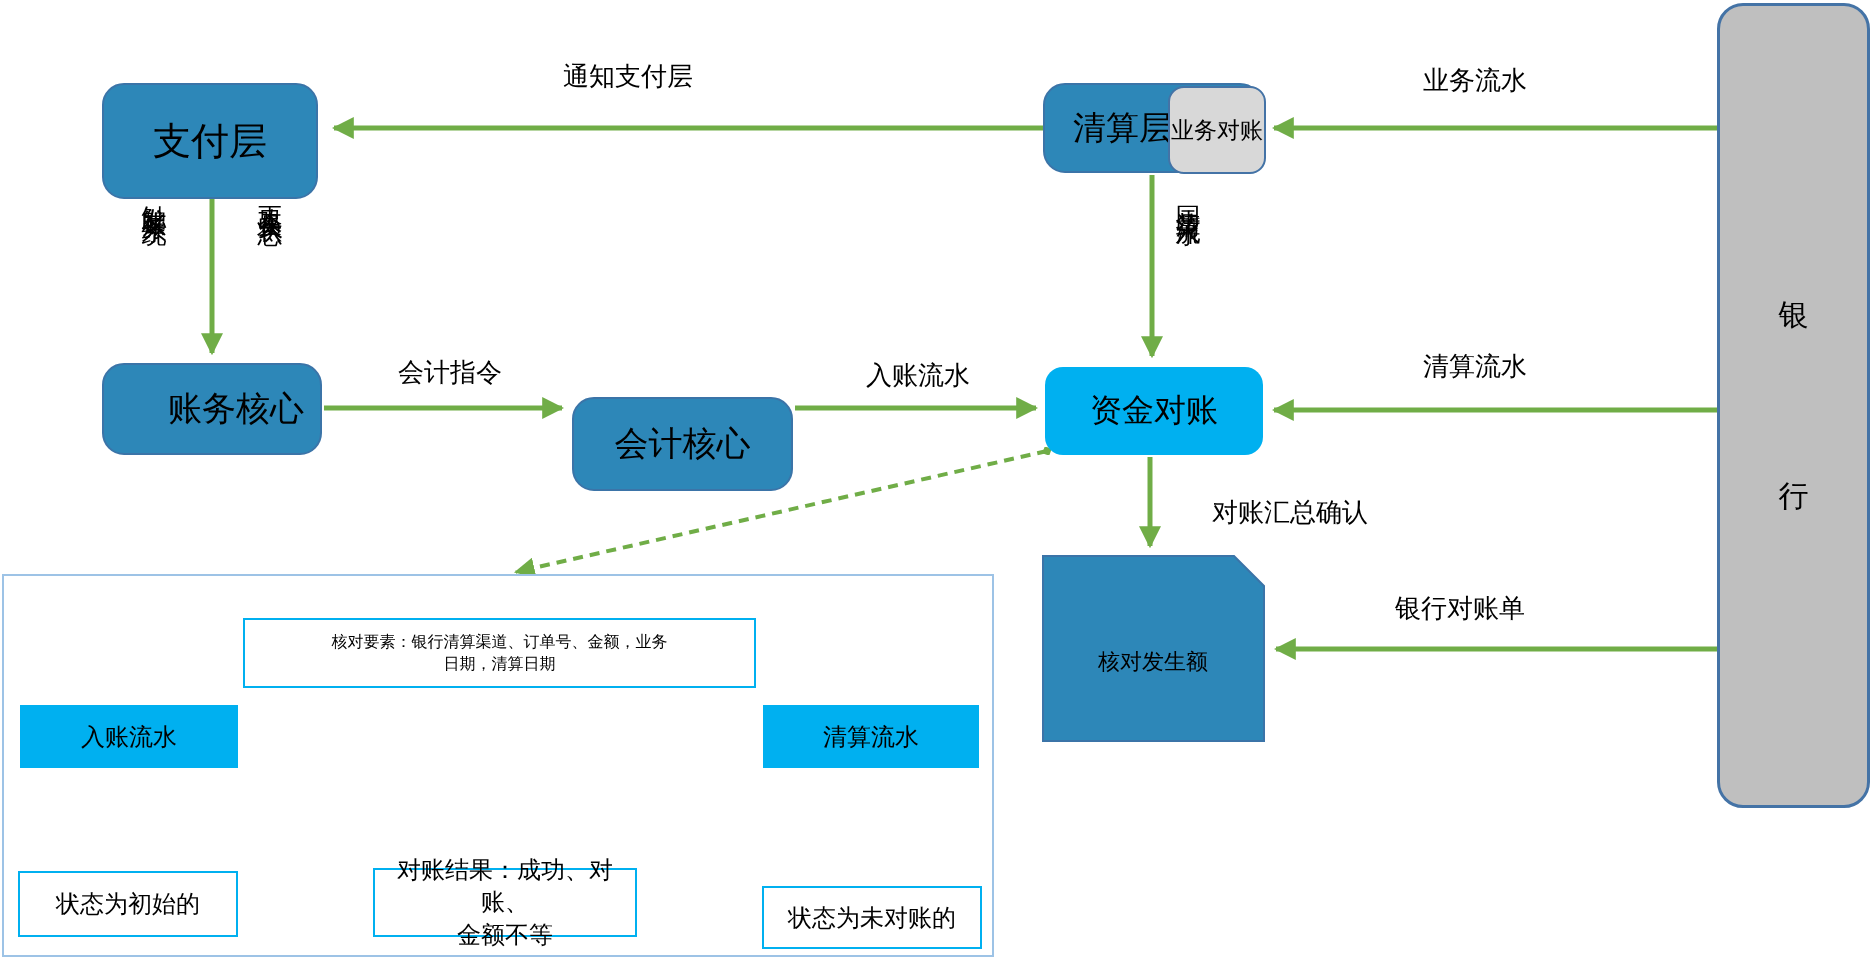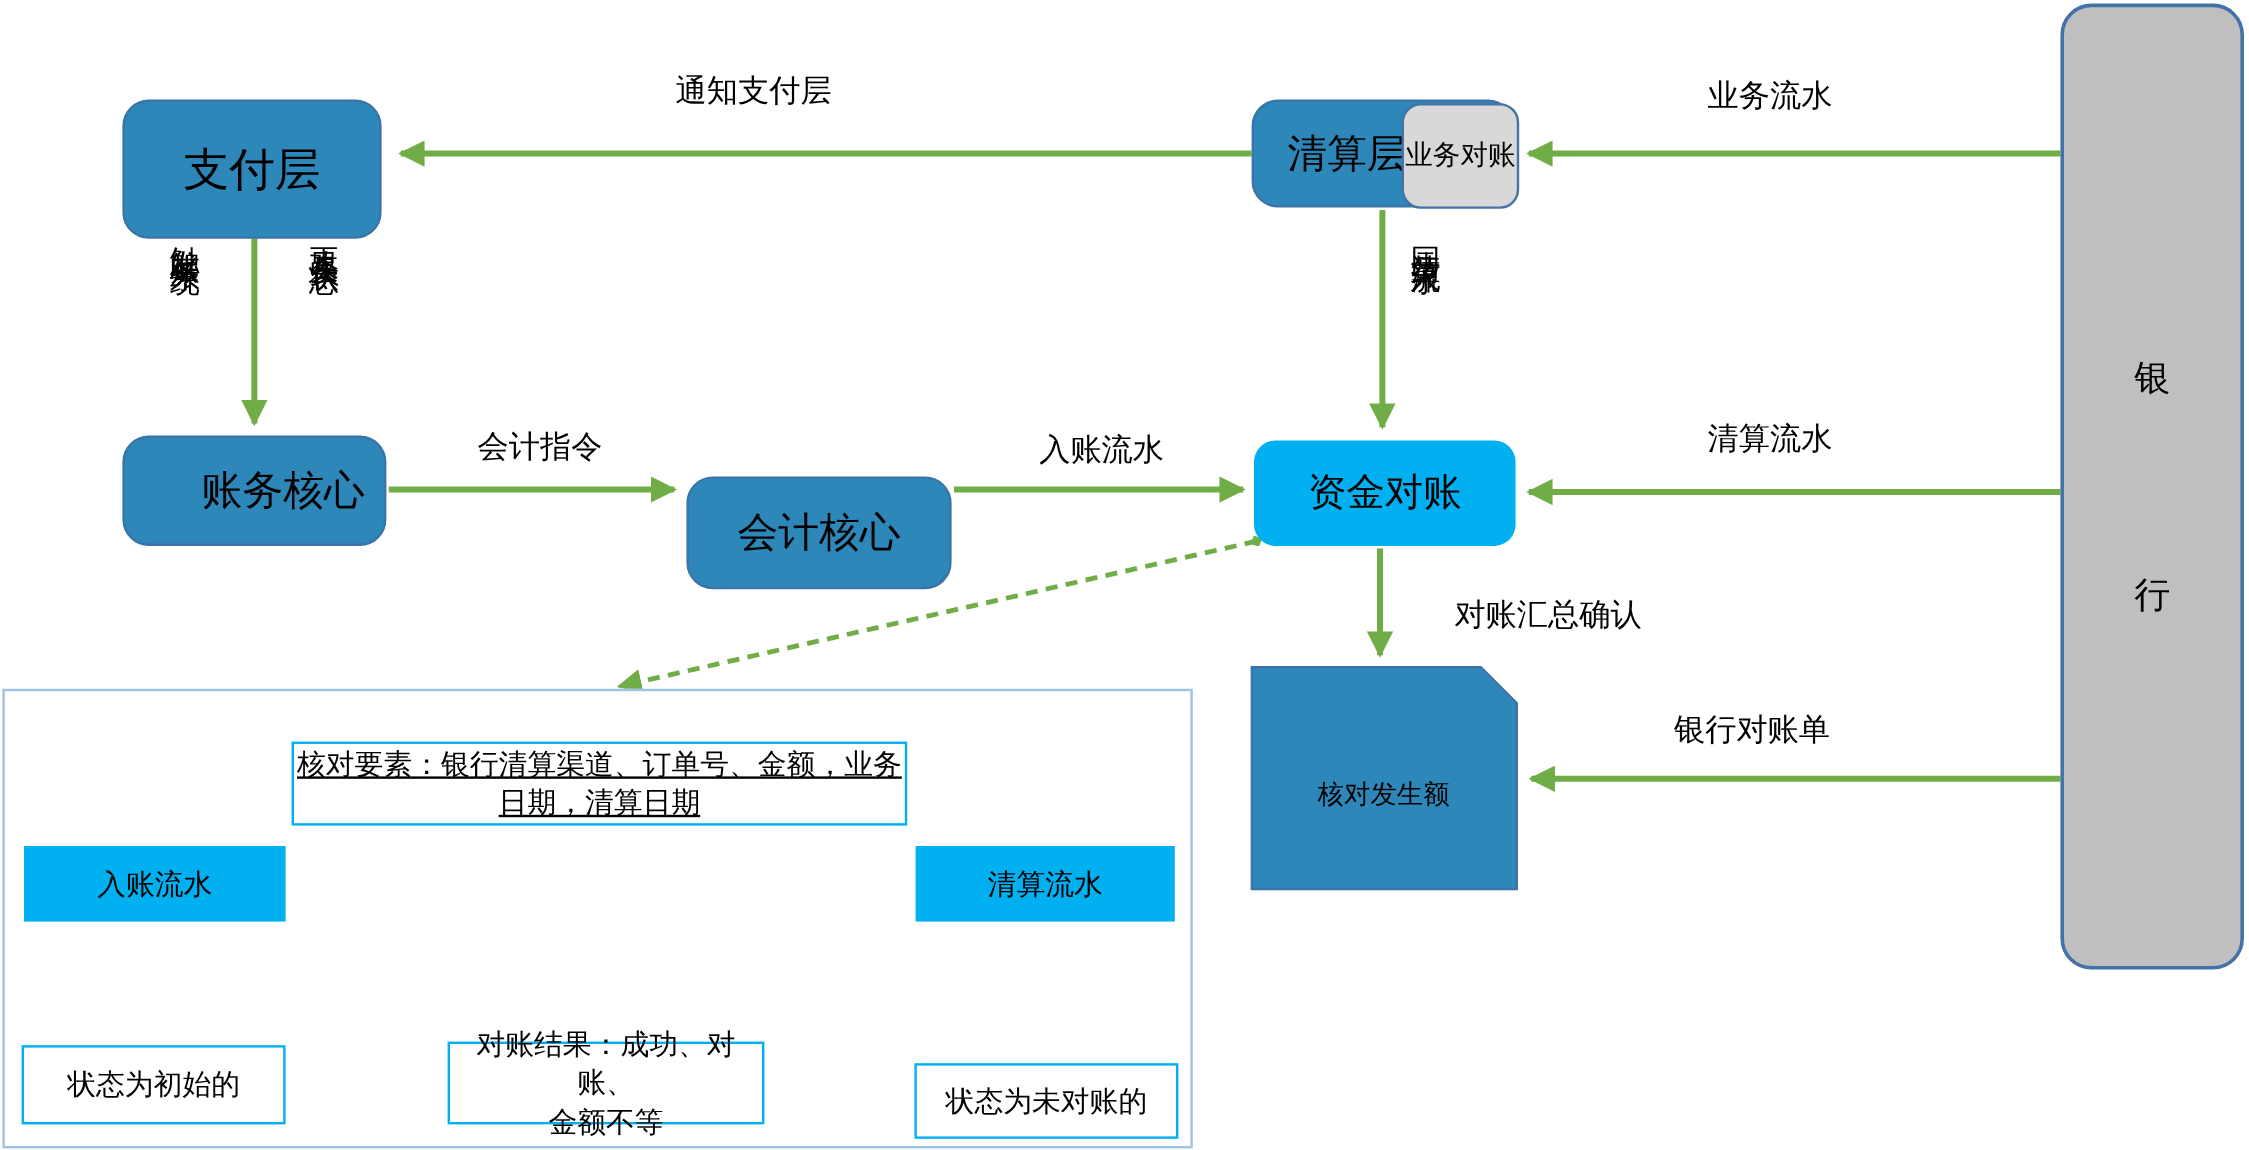--- a/index.html
+++ b/index.html
@@ -104,21 +104,21 @@
   <div class="lbl" style="left:1262px;top:512px;margin-left:28px;">对账汇总确认</div>
   <div class="lbl" style="left:450px;top:372px;">会计指令</div>
   <div class="lbl" style="left:918px;top:375px;">入账流水</div>
 
   <div class="vtext" style="left:140px;top:186px;">触发账务系统</div>
   <div class="vtext" style="left:256px;top:186px;">更改会员状态</div>
   <div class="vtext" style="left:1174px;top:186px;">同步清算流水</div>
 
   <div class="abs panel" style="left:2px;top:574px;width:988px;height:379px;"></div>
 
-  <div class="node whitebox two-line" style="left:243px;top:618px;width:513px;height:70px;font-size:24px;text-decoration:underline;">
+  <div class="node whitebox two-line" style="left:243px;top:618px;width:513px;height:70px;font-size:16px;">
     <span>核对要素：银行清算渠道、订单号、金额，业务</span>
     <span>日期，清算日期</span>
   </div>
 
   <div class="node cyanflat" style="left:20px;top:705px;width:218px;height:63px;font-size:24px;">
     <span>入账流水</span>
   </div>
 
   <div class="node cyanflat" style="left:763px;top:705px;width:216px;height:63px;font-size:24px;">
     <span>清算流水</span>

